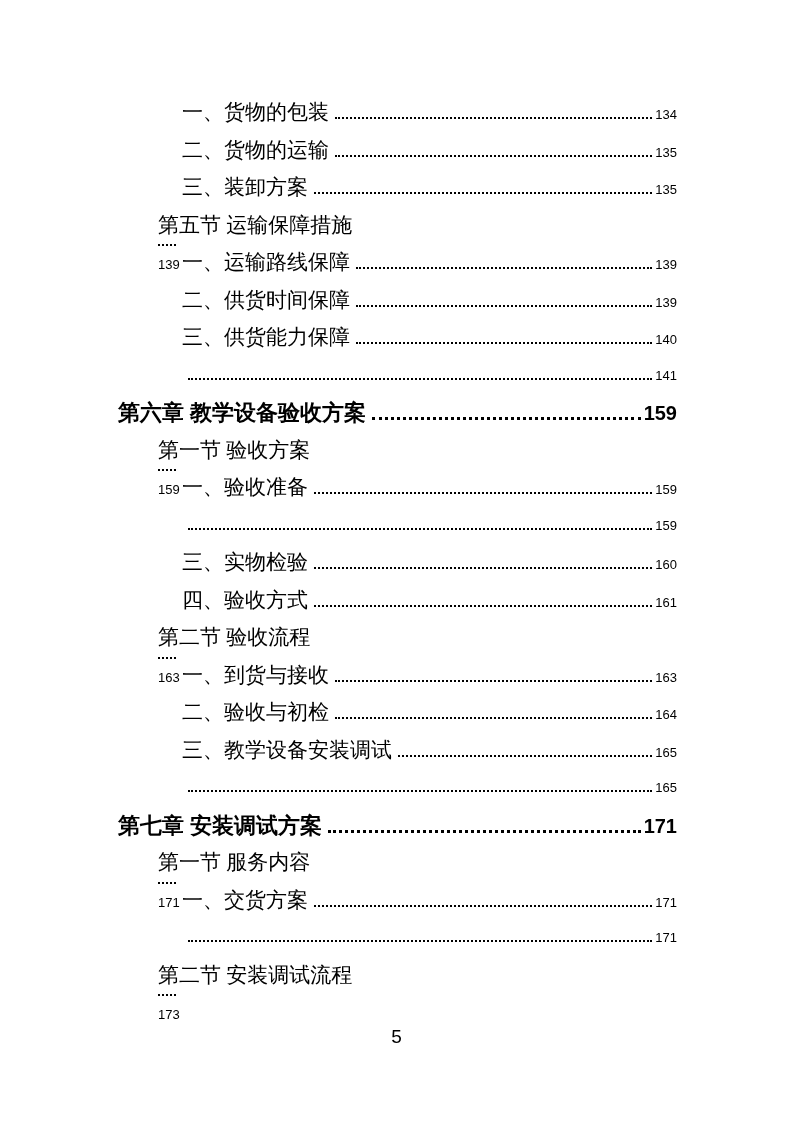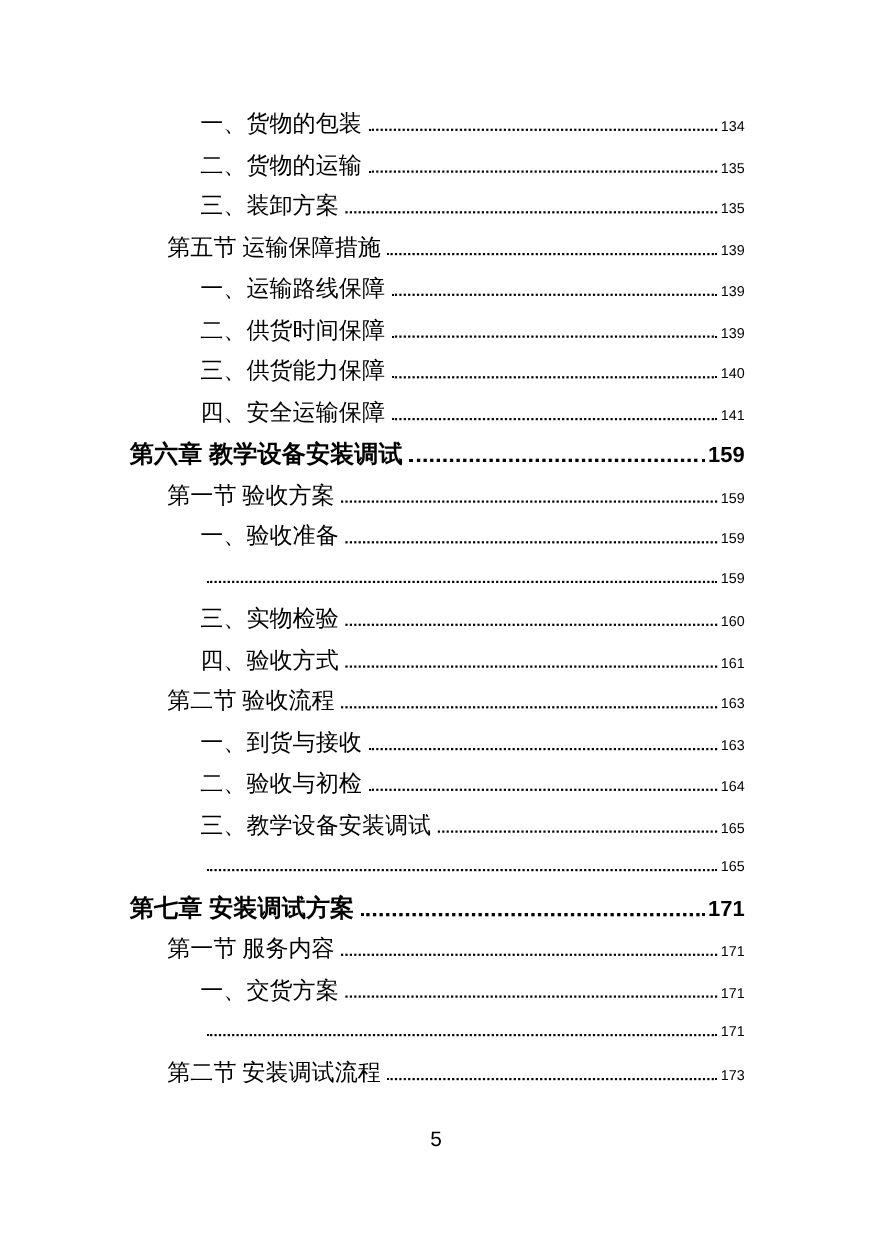--- a/index.html
+++ b/index.html
@@ -23,21 +23,21 @@
   .row {
     display: flex;
     align-items: baseline;
     height: 37.5px;
     line-height: 37.5px;
     font-size: 21px;
     color: #000000;
     font-family: "Liberation Serif", serif;
     white-space: nowrap;
   }
-  .row.section { padding-left: 34px; }
+  .row.section { padding-left: 34px; flex-direction: column; }
   .row.item    { padding-left: 64px; }
   .row.chapter {
     font-weight: 700;
     font-size: 22px;
     font-family: "Liberation Sans", sans-serif;
   }
   .label { flex: 0 0 auto; }
   .dots {
     flex: 1 1 auto;
     min-width: 18px;
@@ -107,27 +107,26 @@
     <span class="pagenum">139</span>
   </div>
 
   <div class="row item">
     <span class="label">三、供货能力保障</span>
     <span class="dots"></span>
     <span class="pagenum">140</span>
   </div>
 
   <div class="row item">
-    <span class="label">四、安全运输保障</span>
     <span class="dots"></span>
     <span class="pagenum">141</span>
   </div>
 
   <div class="row chapter">
-    <span class="label">第六章 教学设备安装调试</span>
+    <span class="label">第六章 教学设备验收方案</span>
     <span class="dots"></span>
     <span class="pagenum">159</span>
   </div>
 
   <div class="row section">
     <span class="label">第一节 验收方案</span>
     <span class="dots"></span>
     <span class="pagenum">159</span>
   </div>
 

